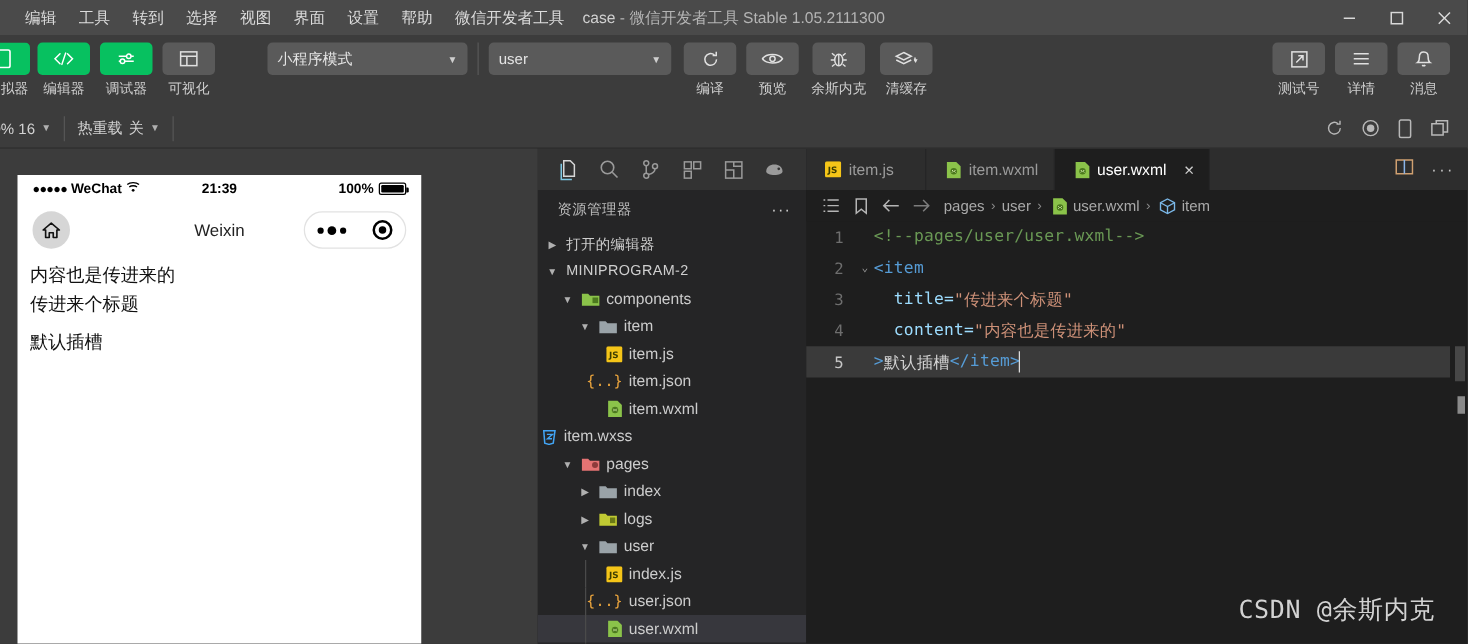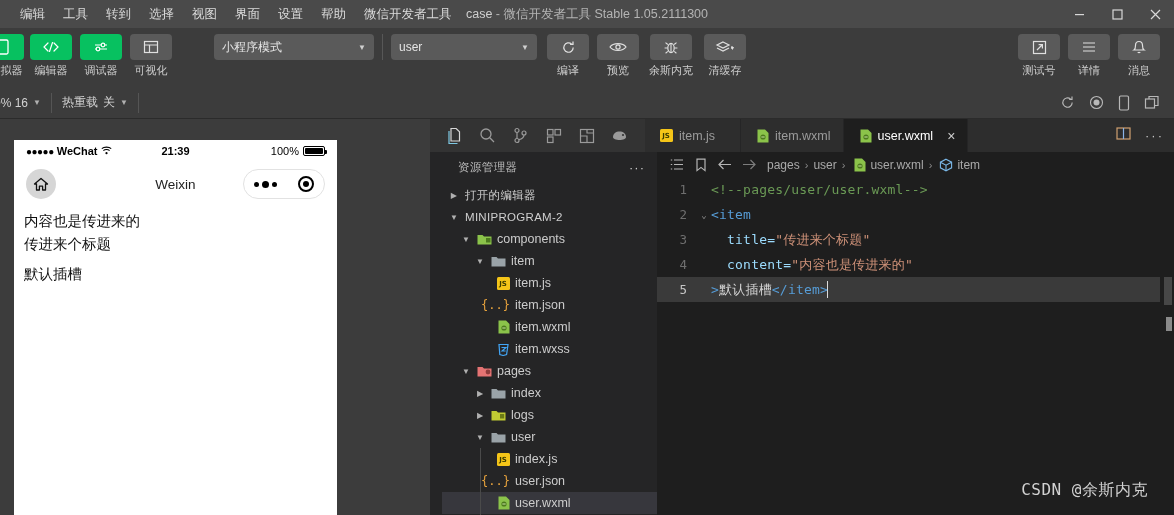--- a/index.html
+++ b/index.html
@@ -92,21 +92,21 @@
   .statusbar {
     height: 22px; display: flex; align-items: center; padding: 0 12px;
     font-size: 11px; color: #000; position: relative;
   }
   .sb-left { display: flex; align-items: center; gap: 3px; font-weight: 600; }
   .dots { letter-spacing: -0.5px; font-size: 10px; }
   .wifi { margin-left: 1px; }
   .sb-center {
     position: absolute; left: 0; right: 0; text-align: center; font-weight: 600;
   }
-  .sb-right { margin-left: auto; display: flex; align-items: center; gap: 4px; font-weight: 400; }
+  .sb-right { margin-left: auto; display: flex; align-items: center; gap: 4px; font-weight: 700; }
   .battery {
     width: 22px; height: 10px; border: 1.3px solid #000; border-radius: 2px;
     position: relative; padding: 1px;
   }
   .battery::after {
     content: ""; position: absolute; right: -3px; top: 3px; width: 2px; height: 4px;
     background: #000; border-radius: 0 1px 1px 0;
   }
   .battery i { display: block; height: 100%; background: #000; border-radius: 1px; }
   .navbar { height: 44px; display: flex; align-items: center; padding: 0 12px; position: relative; }
@@ -154,21 +154,21 @@
   .tab {
     display: flex; align-items: center; gap: 6px; padding: 0 12px;
     font-size: 12.5px; color: #9b9b9b; background: #2d2d2d;
     border-right: 1px solid #252526; min-width: 96px;
   }
   .tab.active { background: #1e1e1e; color: #ffffff; }
   .tab .x { margin-left: 8px; font-size: 14px; color: #cfcfcf; line-height: 1; }
   .tab-tail { flex: 1; background: #2d2d2d; display: flex; align-items: center; justify-content: flex-end; padding-right: 10px; gap: 14px; }
   .tab-tail .ic { color: #c6c6c6; }
 
-  .ide-main { flex: 1; display: flex; min-height: 0; margin-left: 12px; }
+  .ide-main { flex: 1; display: flex; min-height: 0; }
 
   
   .explorer { width: 215px; background: #252526; display: flex; flex-direction: column; }
   .exp-head {
     height: 30px; display: flex; align-items: center; justify-content: space-between;
     padding: 0 12px 0 16px; font-size: 11.5px; color: #bbbbbb; letter-spacing: .4px;
   }
   .exp-head .dots3 { color: #cccccc; letter-spacing: 1px; font-size: 13px; }
   .exp-tree { flex: 1; overflow: hidden; padding-top: 2px; }
   .row {
@@ -219,21 +219,21 @@
   }
   .scrollstrip .thumb {
     position: absolute; right: 2px; top: 100px; width: 8px; height: 28px;
     background: #474747;
   }
   .minimark {
     position: absolute; right: 2px; top: 140px; width: 6px; height: 14px;
     background: #8a8a8a;
   }
   .watermark {
-    position: absolute; right: 26px; bottom: 14px; font-size: 16px; color: #d2d2d2;
+    position: absolute; right: 26px; bottom: 14px; font-size: 20px; color: #d2d2d2;
     letter-spacing: .5px; pointer-events: none;
   }
 </style>
 </head>
 <body>
 
 <div class="app">
 
   <div class="titlebar">
     <div class="menu">
@@ -624,21 +624,21 @@
             <div class="row" style="padding-left:52px">
               <span class="fi">
                 <svg width="12" height="14" viewBox="0 0 12 14">
                     <path d="M0.5 0.5 H8 L11.5 4 V13.5 H0.5 Z" fill="#8bc34a"></path>
                     <circle cx="6" cy="8" r="2.6" fill="#4c7a1e"></circle>
                     <path d="M4.6 7 L5.6 8 L4.6 9 M7.4 7 L6.4 8 L7.4 9" stroke="#cfe8a8" stroke-width="0.8" fill="none"></path>
                   </svg>
               </span>
               <span class="nm">item.wxml</span>
             </div>
-            <div class="row" style="padding-left:52px">
+            <div class="row" style="">
               <span class="fi">
                 <svg width="13" height="13" viewBox="0 0 13 13">
                     <path d="M2 1.5 H11 L9.6 11.5 L6.2 12.5 L2.8 11.5 Z" fill="none" stroke="#42a5f5" stroke-width="1.2"></path>
                     <path d="M4.5 4.5 H9 L5 8 H8.6" stroke="#42a5f5" stroke-width="1.1" fill="none"></path>
                   </svg>
               </span>
               <span class="nm">item.wxss</span>
             </div>
 
             <div class="row" style="padding-left:18px">

